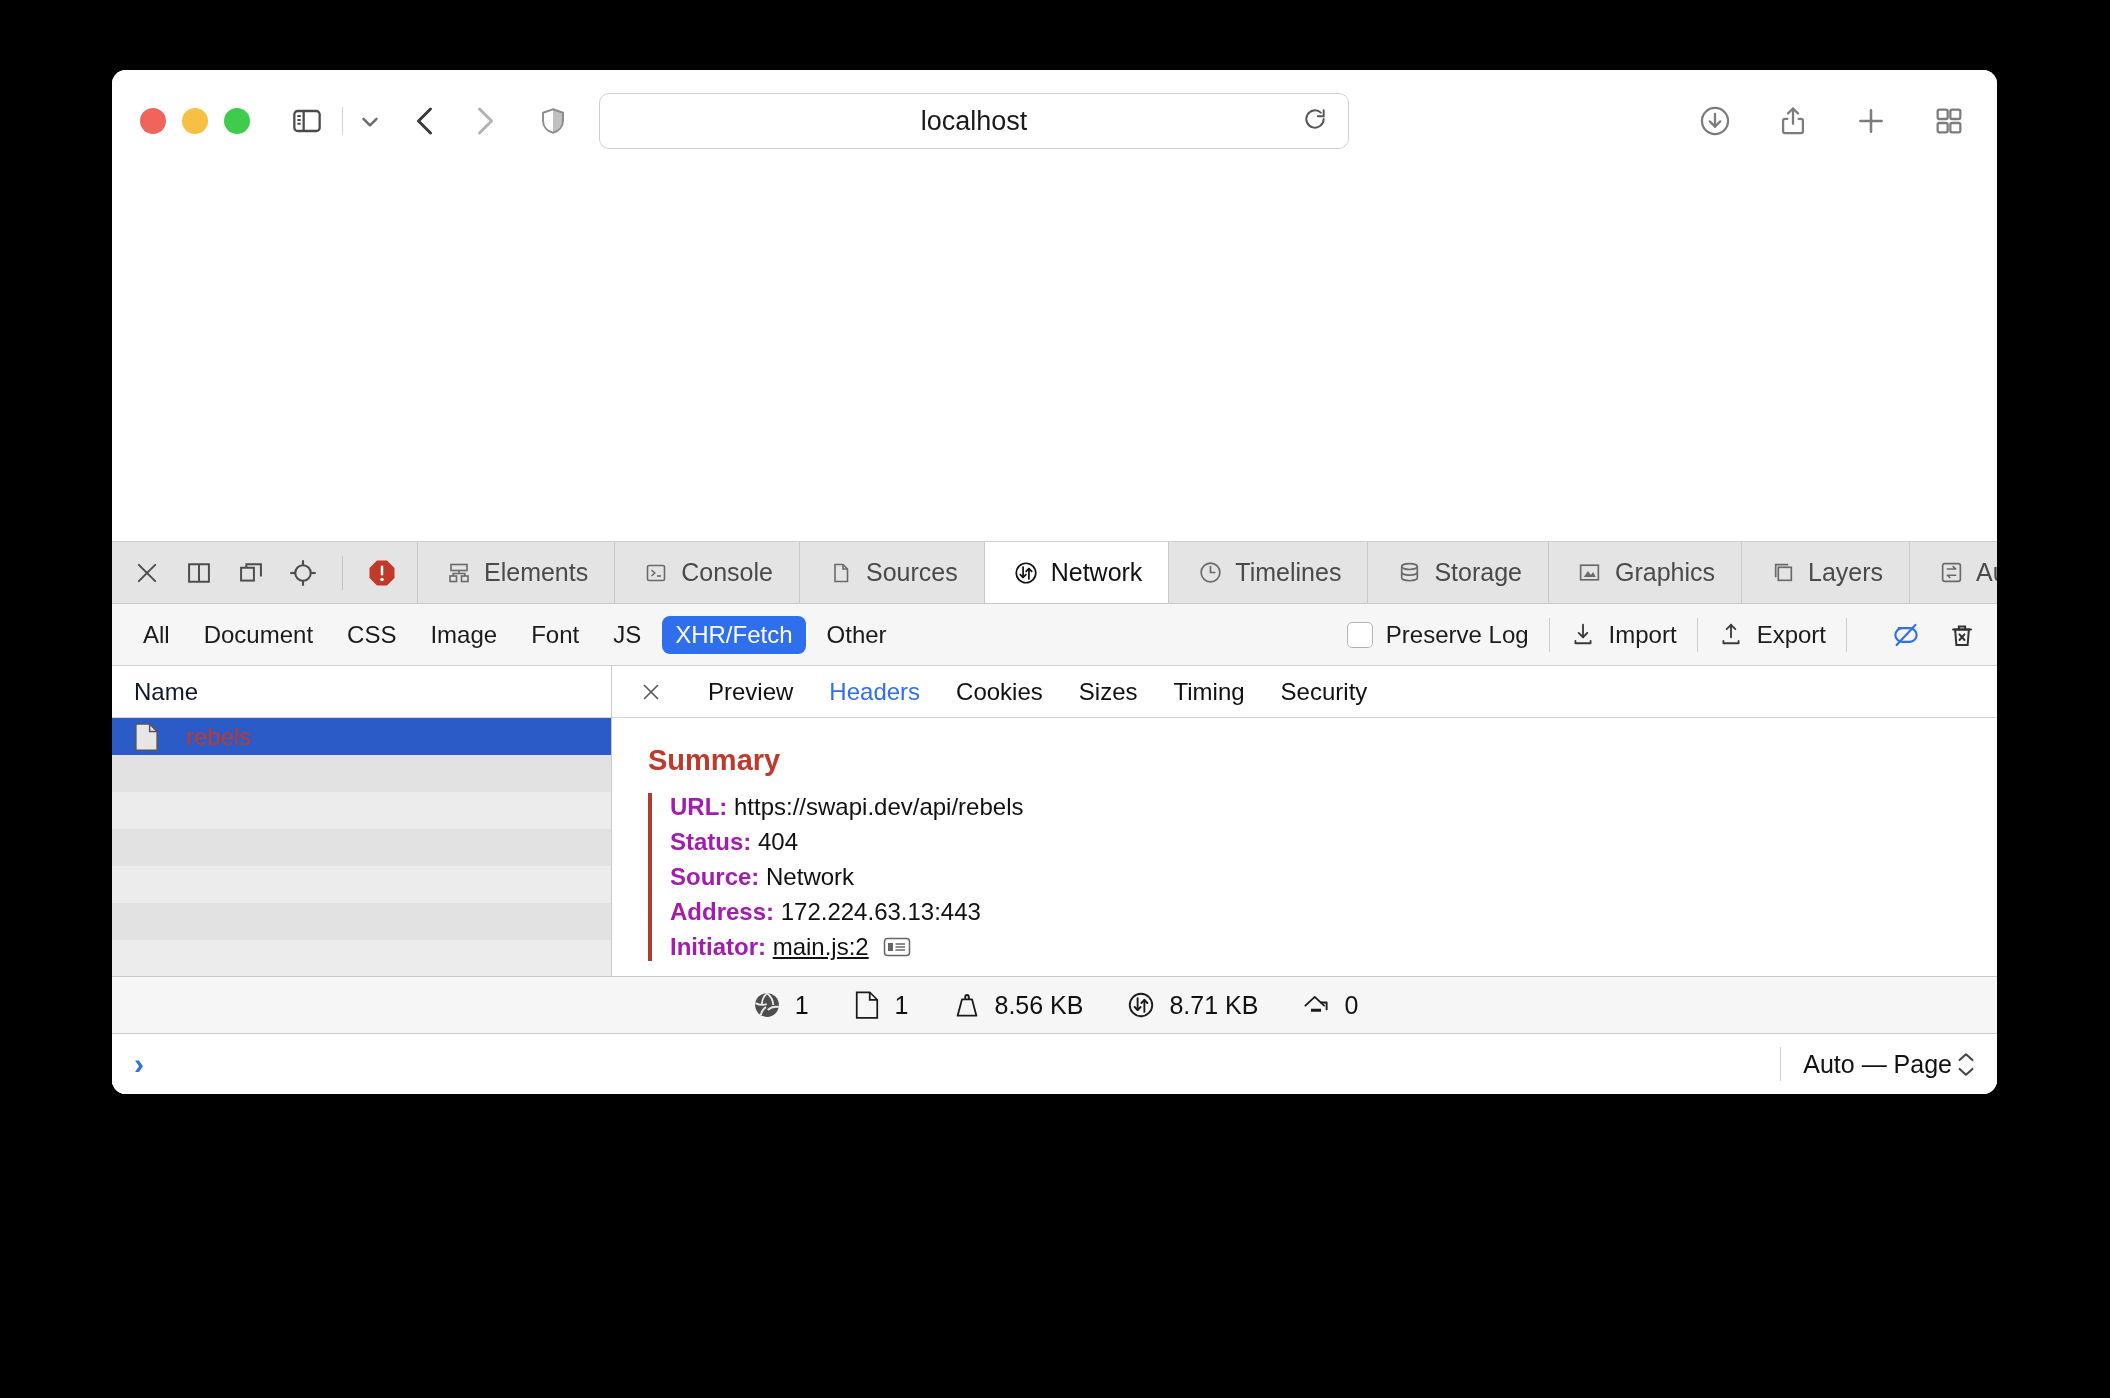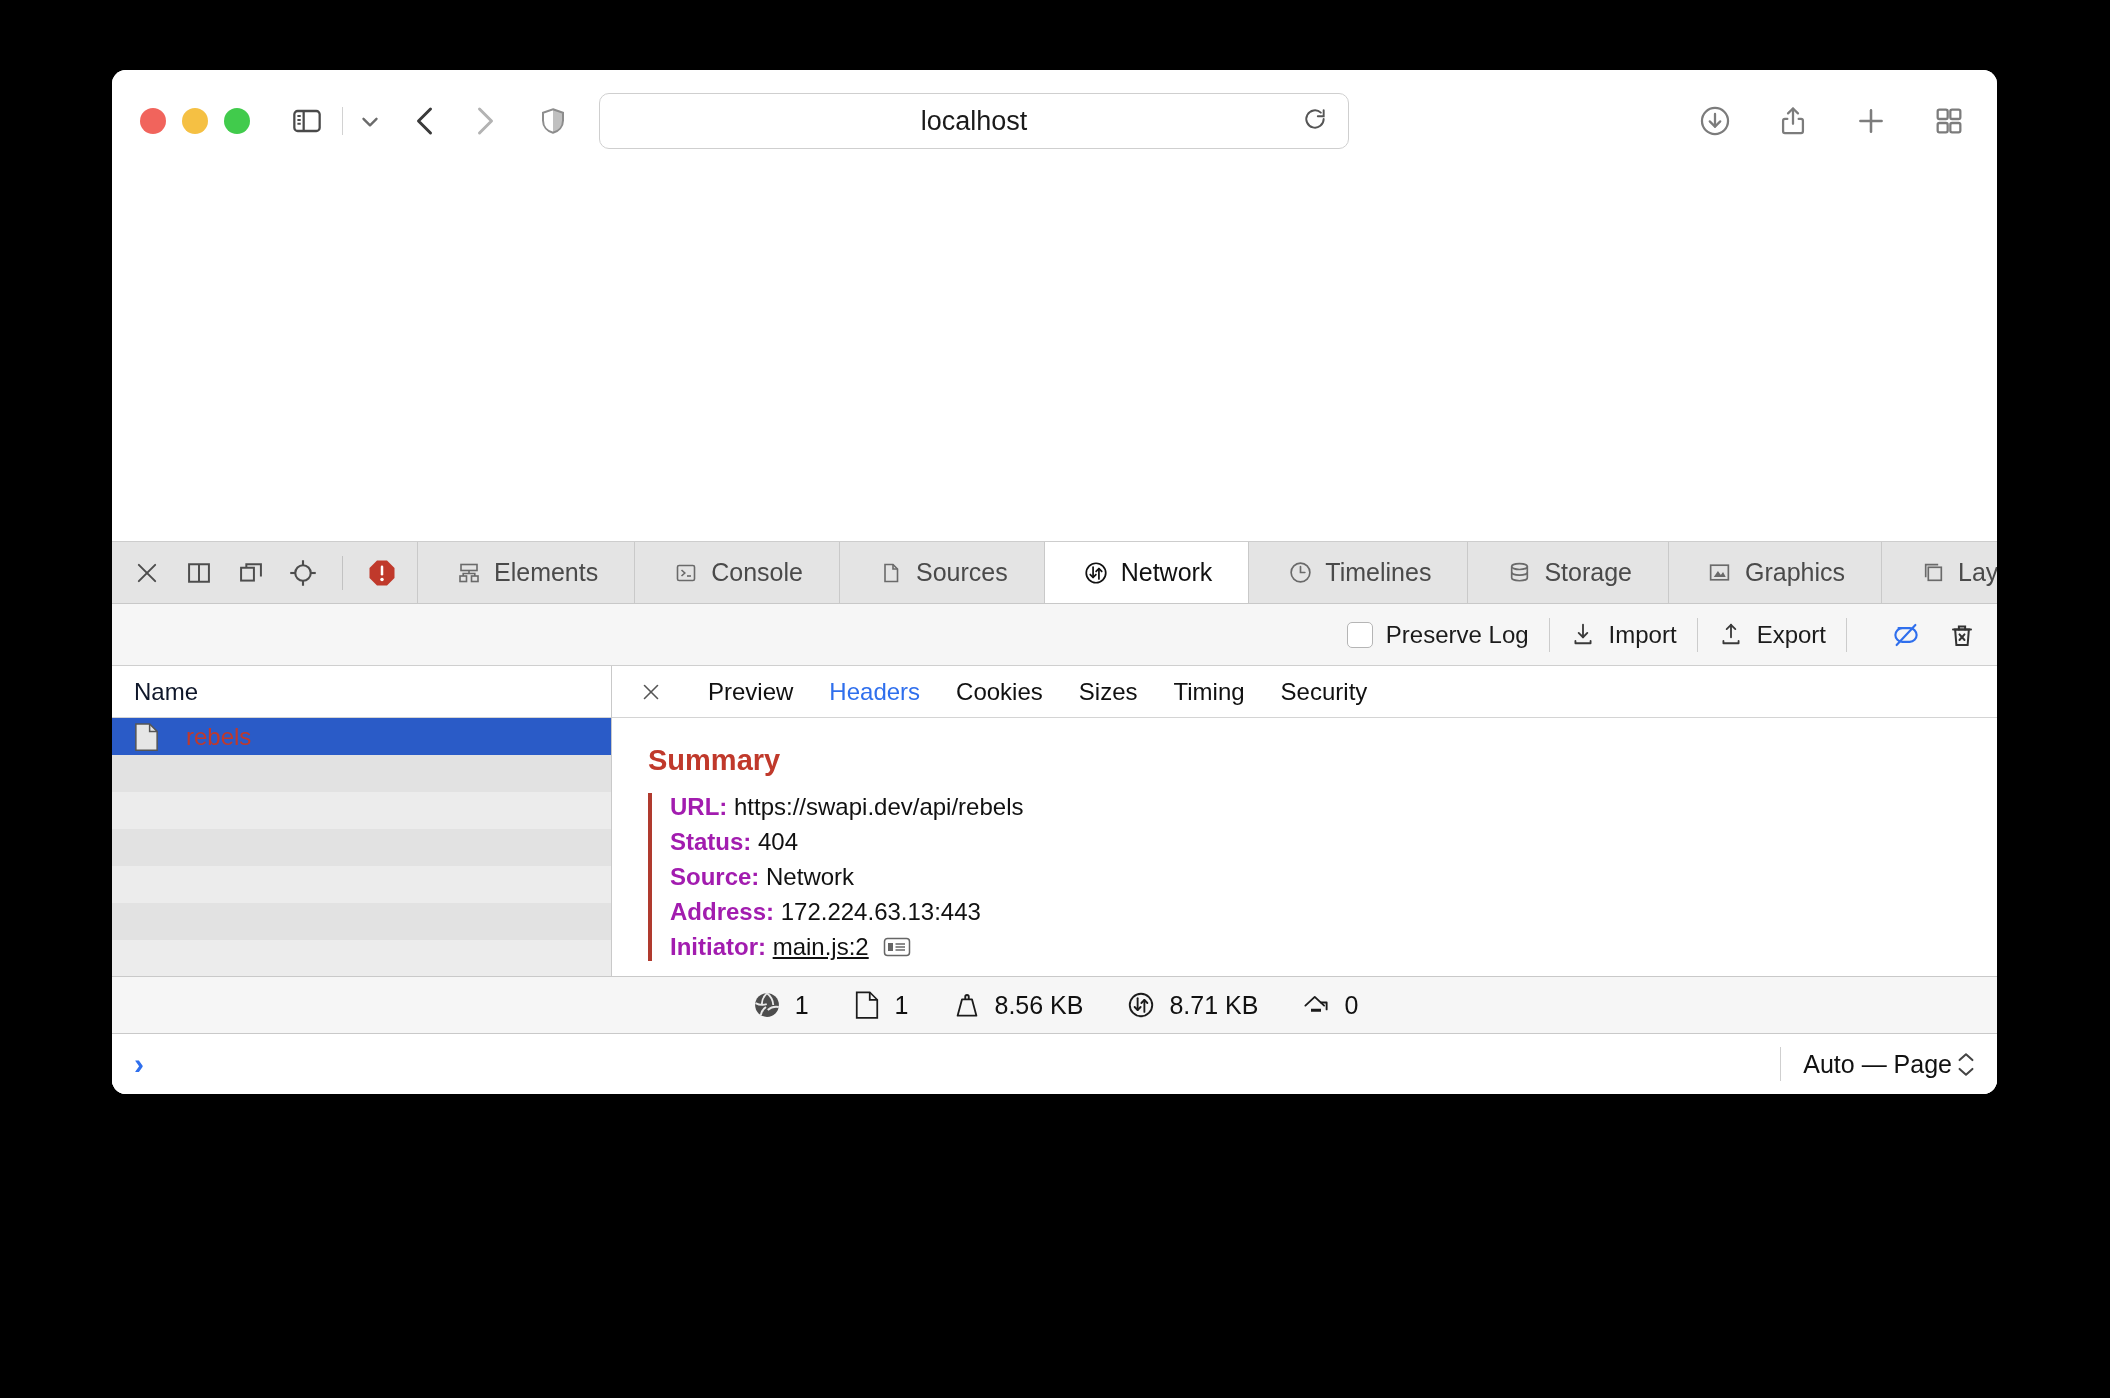--- a/index.html
+++ b/index.html
@@ -72,21 +72,21 @@
     border-bottom: 1px solid #c8c8c8;
   }
   .tb-tools { display: flex; align-items: center; padding: 0 14px; gap: 10px; }
   .tb-icon { width: 42px; height: 42px; display: flex; align-items: center; justify-content: center; color: #4d4d4d; }
   .tb-sep { width: 1px; height: 34px; background: #c2c2c2; margin: 0 8px; }
   .errbadge { width: 30px; height: 30px; }
 
   .tabs { display: flex; align-items: stretch; flex: 1 1 auto; }
   .tab {
     display: flex; align-items: center; gap: 10px;
-    padding: 0 36px;
+    padding: 0 26px;
     border-left: 1px solid #c9c9c9;
     font-size: 25px; color: #4a4a4a;
     white-space: nowrap;
   }
   .tab .ticon { width: 30px; height: 30px; display: flex; align-items: center; justify-content: center; color: #6a6a6a; }
   .tab.active { background: #fff; color: #111; }
   .tab.active .ticon { color: #111; }
   .tab.iconly { padding: 0 20px; }
 
   .filterbar {
@@ -402,20 +402,30 @@
           </span>
         </div>
         <div class="tab iconly">
           
         </div>
       </div>
     </div>
 
     <div class="filterbar">
 
+      <div class="types">
+        <span class="type">All</span>
+        <span class="type">Document</span>
+        <span class="type">CSS</span>
+        <span class="type">Image</span>
+        <span class="type">Font</span>
+        <span class="type">JS</span>
+        <span class="type active">XHR/Fetch</span>
+        <span class="type">Other</span>
+      </div>
 
       <div class="fb-right">
         <label class="preserve">
           <span class="cbox"></span>
           <span>Preserve Log</span>
         </label>
         <span class="fb-sep"></span>
         <span class="fb-btn">
           <span class="bi">
             <svg viewBox="0 0 24 24" width="26" height="26" fill="none" stroke="currentColor" stroke-width="1.7" stroke-linecap="round" stroke-linejoin="round">

